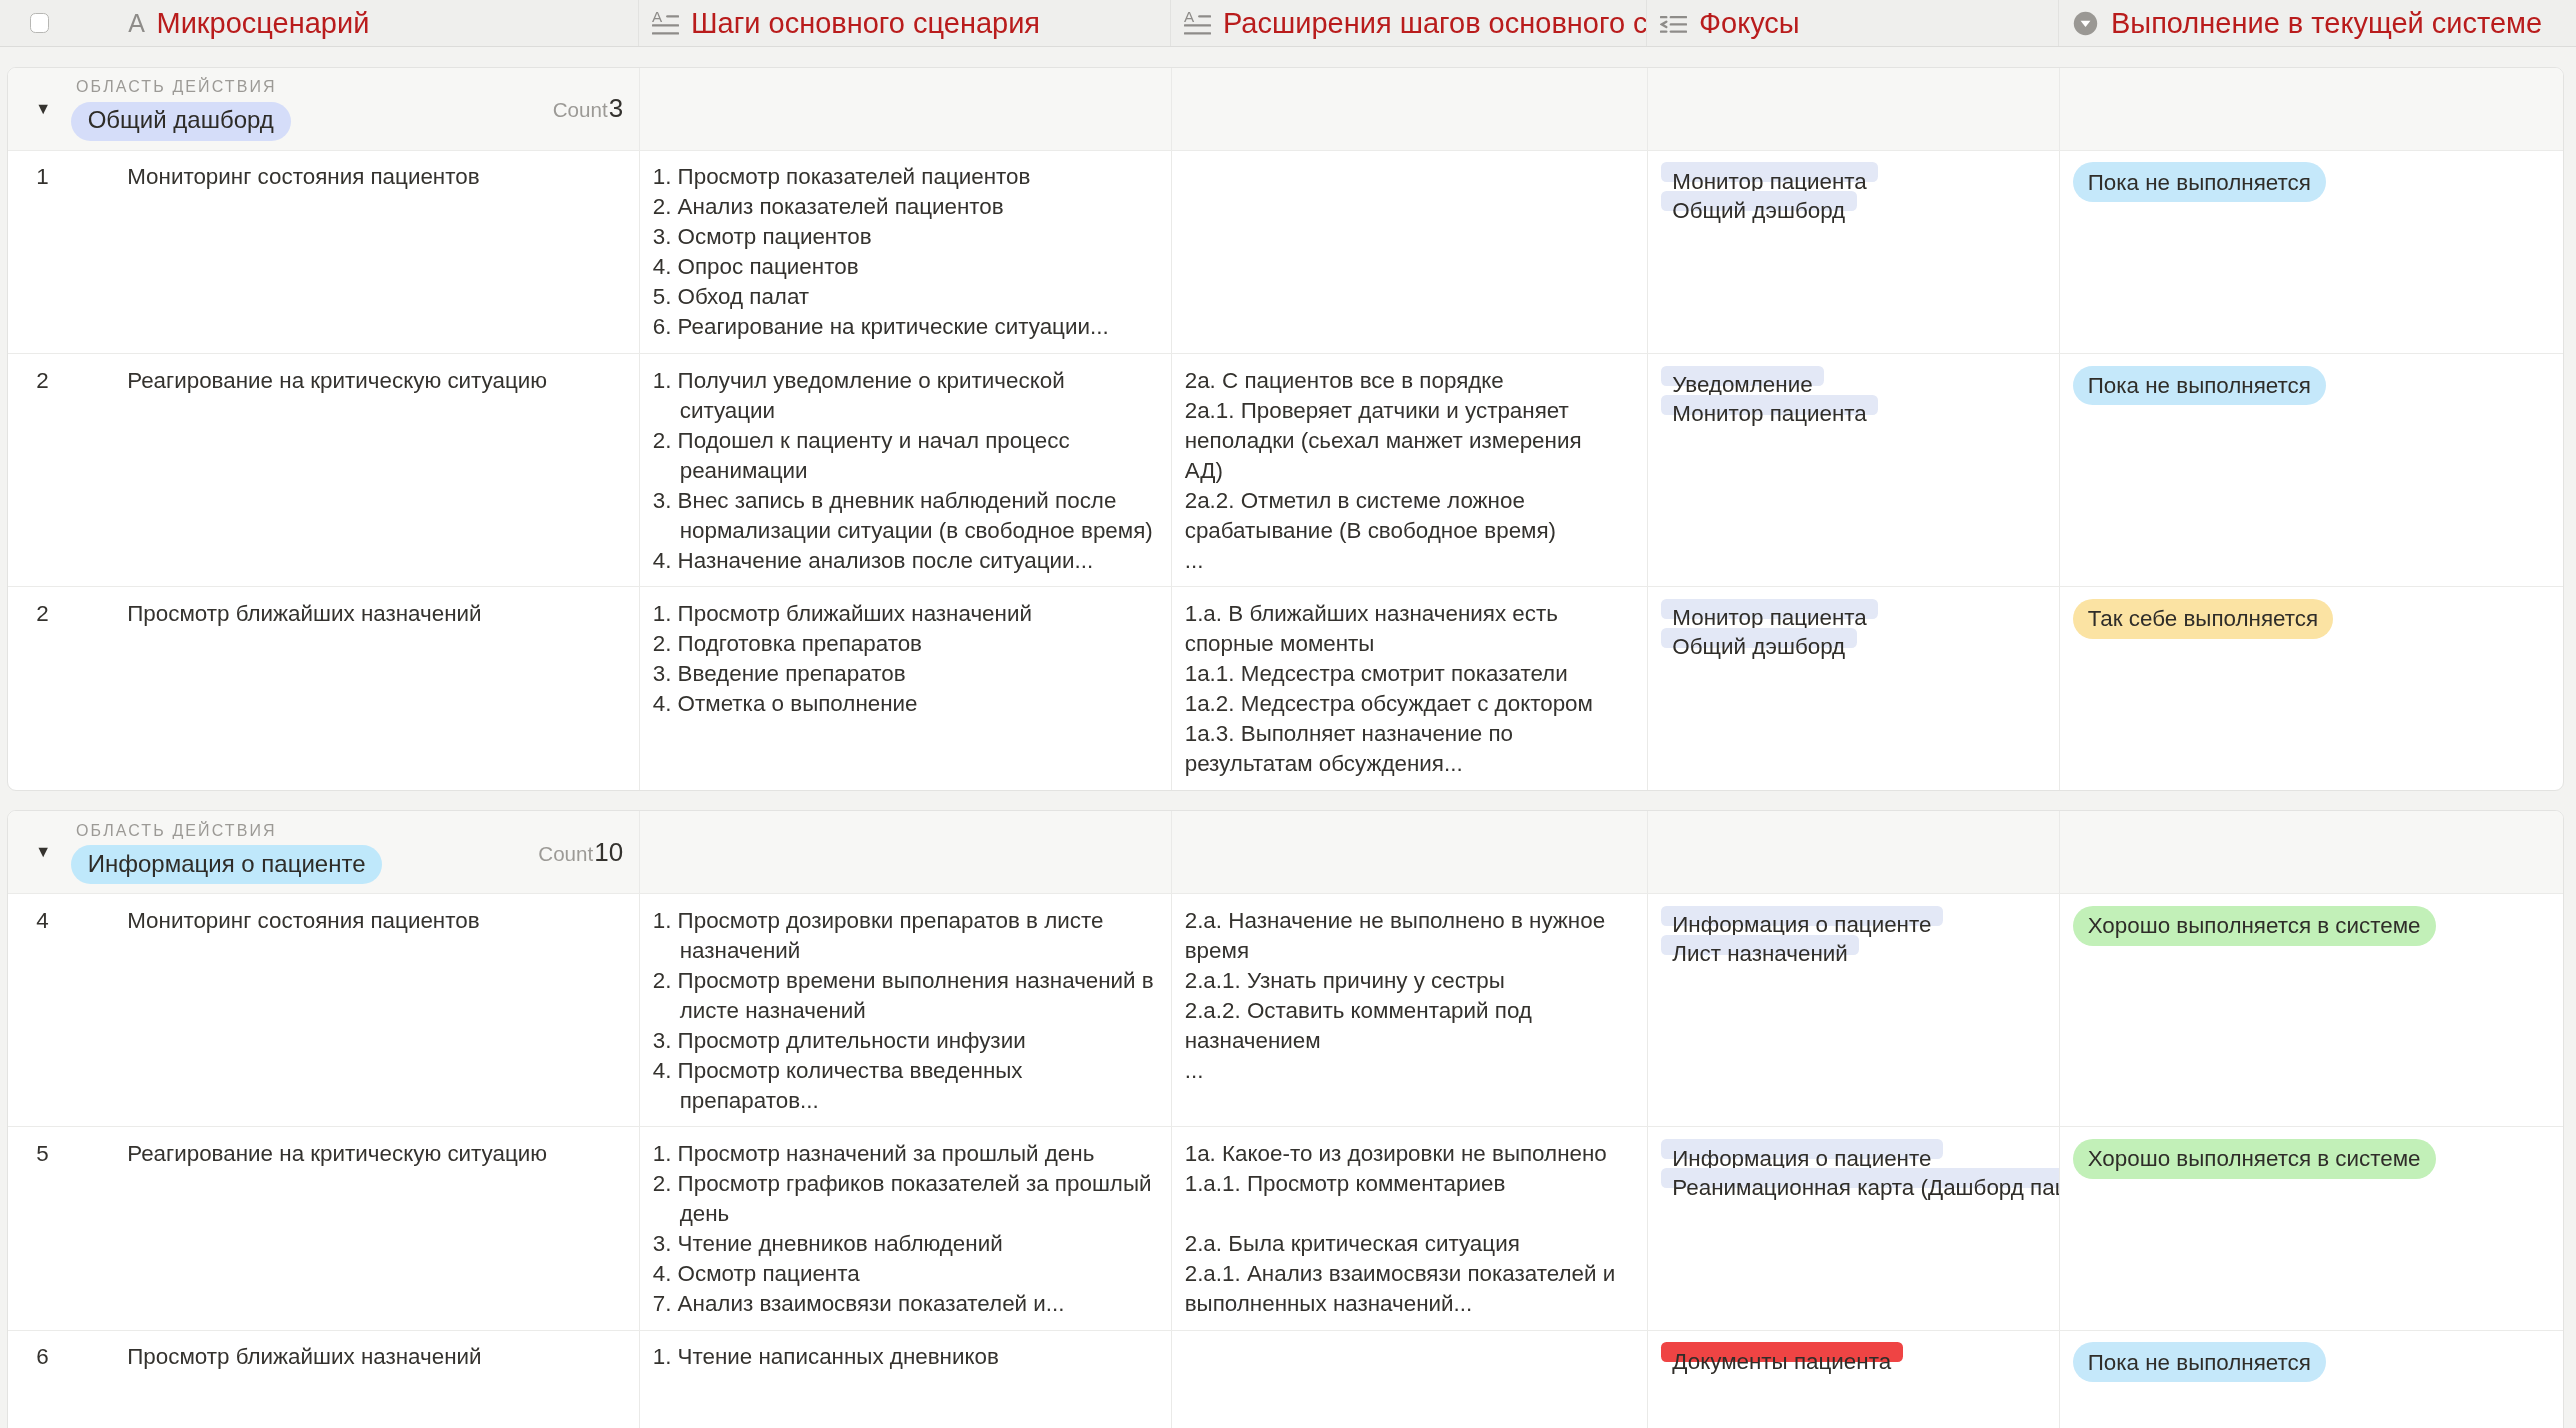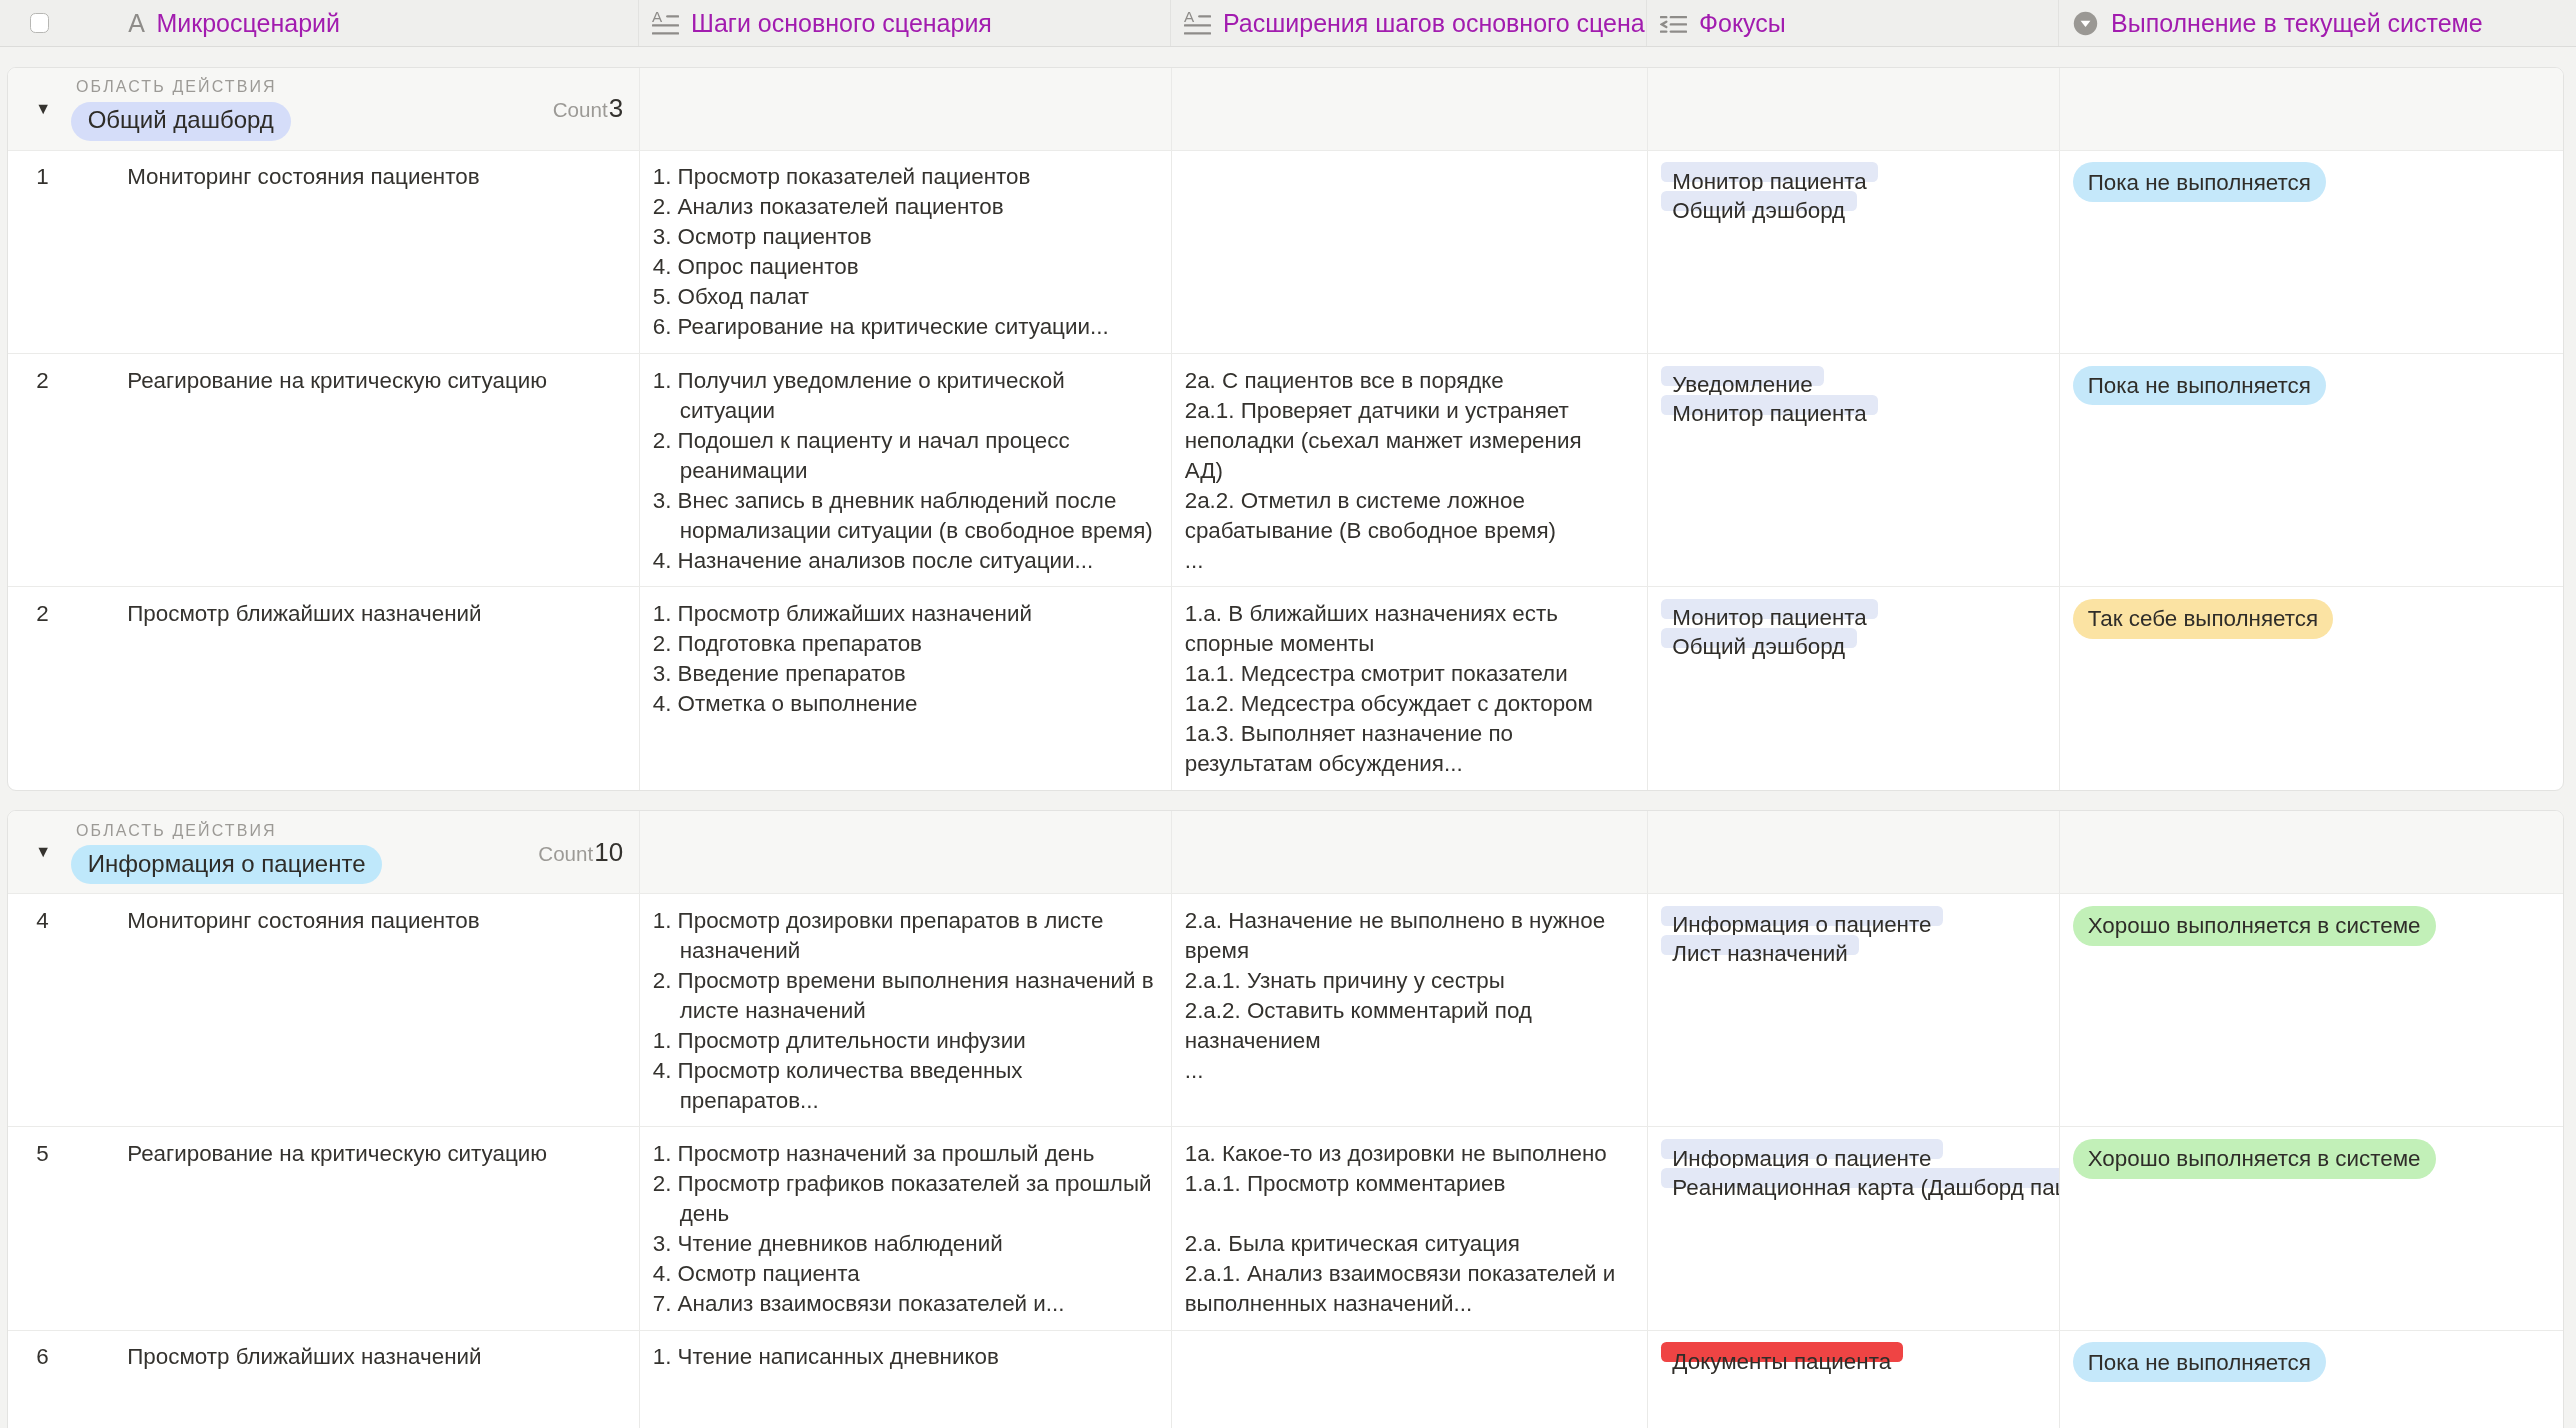--- a/index.html
+++ b/index.html
@@ -14,21 +14,21 @@
   .header-bar {
     display: grid;
     grid-template-columns: 638px 532px 476px 412px 1fr;
     height: 47px;
     background: #EFEFED;
     border-bottom: 0.9px solid #DCDCDA;
   }
   .hcell { display: flex; align-items: center; gap: 11.6px; padding-left: 13.4px; overflow: hidden; }
   .hcell + .hcell { border-left: 0.9px solid #E2E2E0; }
   .hcell-first { padding-left: 29.5px; gap: 0; }
-  .hlabel { font-size: 25px; color: #a21caf; white-space: nowrap; }
+  .hlabel { font-size: 29px; color: #b91c1c; white-space: nowrap; }
   .checkbox {
     width: 19.7px; height: 19.7px; border: 1.8px solid #B7B7B4; border-radius: 5.4px;
     background: #FFFFFF; flex: 0 0 auto;
   }
   .hicon { flex: 0 0 auto; display: inline-flex; color: #8E8C89; }
   .hicon.after-check { margin-left: 79px; }
   .a-glyph { font-size: 25px; color: #8E8C89; line-height: 1; }
   svg.picon { stroke: #8E8C89; stroke-width: 2.6; stroke-linecap: round; fill: none; }
   
   #groups { padding-top: 19.7px; }
@@ -228,21 +228,21 @@
         <div class="gcell-empty cellb"></div>
       </div>
       <div class="grow row">
         <div class="cell cell-sc">
           <div class="rnum">4</div>
           <div class="rtitle">Мониторинг состояния пациентов</div>
         </div>
         <div class="cell cellb">
           <div class="step">1. Просмотр дозировки препаратов в листе назначений</div>
           <div class="step">2. Просмотр времени выполнения назначений в листе назначений</div>
-          <div class="step">1. Просмотр длительности инфузии</div>
+          <div class="step">3. Просмотр длительности инфузии</div>
           <div class="step">4. Просмотр количества введенных препаратов...</div>
         </div>
         <div class="cell cellb cell-ext">
           <div class="extline">2.а. Назначение не выполнено в нужное время</div>
           <div class="extline">2.а.1. Узнать причину у сестры</div>
           <div class="extline">2.а.2. Оставить комментарий под назначением</div>
           <div class="extline">...</div>
         </div>
         <div class="cell cellb cell-focus">
           <span class="tag" style="background: rgb(227, 232, 246);">Информация о пациенте</span>

